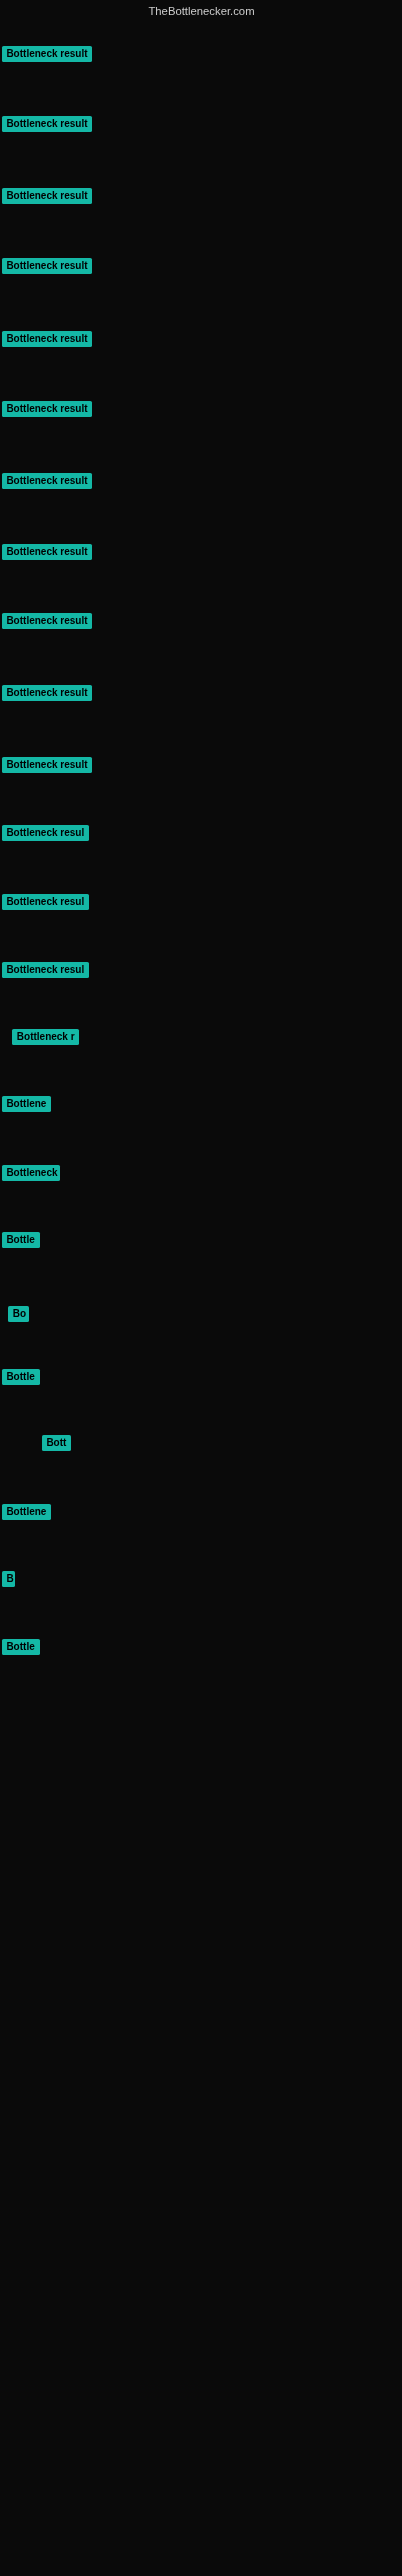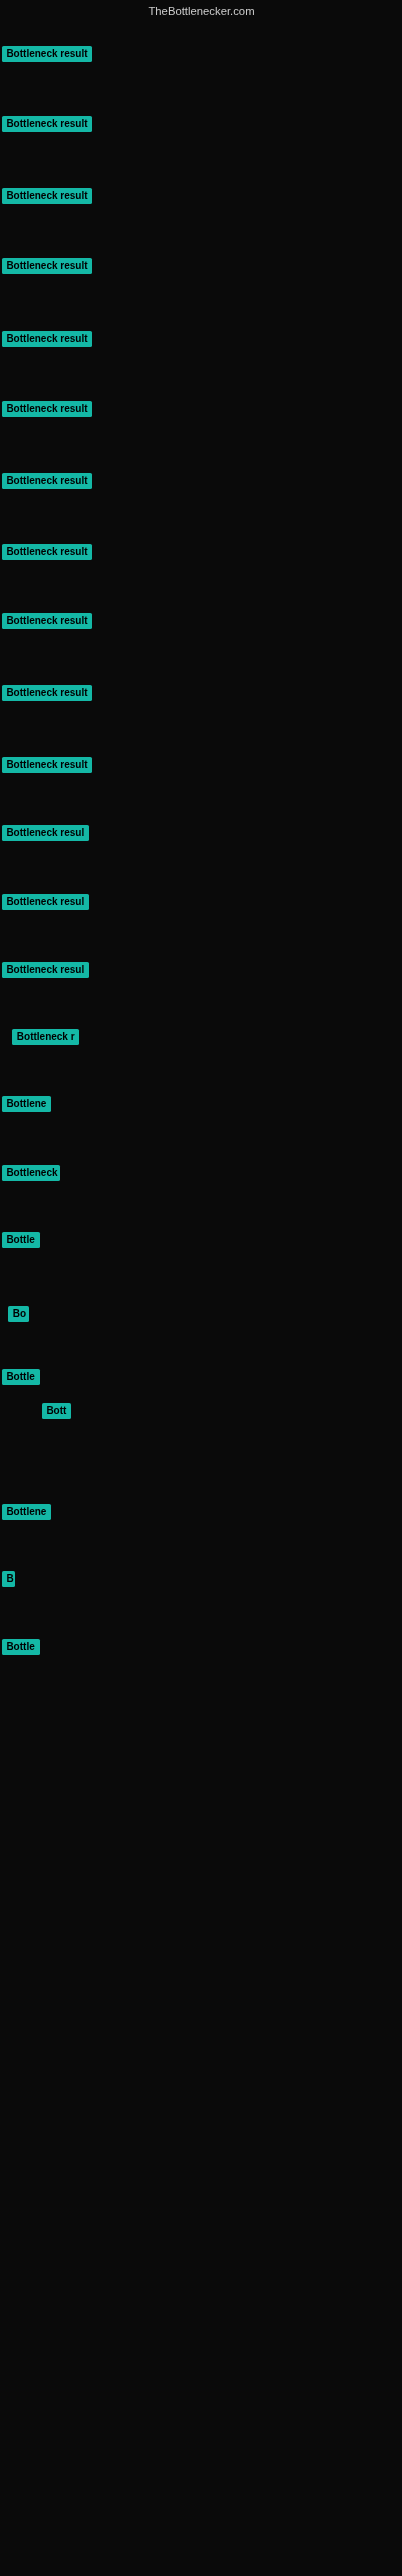--- a/index.html
+++ b/index.html
@@ -56,17 +56,17 @@
 <div style="position: absolute; top: 757px; left: 1.6px;"><span class="bottleneck-badge" style="max-width: 97px;">Bottleneck result</span></div>
 <div style="position: absolute; top: 825px; left: 1.6px;"><span class="bottleneck-badge" style="max-width: 87px;">Bottleneck resul</span></div>
 <div style="position: absolute; top: 894px; left: 1.6px;"><span class="bottleneck-badge" style="max-width: 90px;">Bottleneck resul</span></div>
 <div style="position: absolute; top: 962px; left: 1.6px;"><span class="bottleneck-badge" style="max-width: 87px;">Bottleneck resul</span></div>
 <div style="position: absolute; top: 1029px; left: 12px;"><span class="bottleneck-badge" style="max-width: 68px;">Bottleneck r</span></div>
 <div style="position: absolute; top: 1096px; left: 1.6px;"><span class="bottleneck-badge" style="max-width: 52px;">Bottlene</span></div>
 <div style="position: absolute; top: 1165px; left: 1.6px;"><span class="bottleneck-badge" style="max-width: 58px;">Bottleneck</span></div>
 <div style="position: absolute; top: 1232px; left: 1.6px;"><span class="bottleneck-badge" style="max-width: 40px;">Bottle</span></div>
 <div style="position: absolute; top: 1300px; left: 8px; margin-top: 6px;"><span class="bottleneck-badge" style="max-width: 21px;">Bo</span></div>
 <div style="position: absolute; top: 1369px; left: 1.6px;"><span class="bottleneck-badge" style="max-width: 39px;">Bottle</span></div>
-<div style="position: absolute; top: 1403px; left: 1.6px; padding-left: 40px;"><span class="bottleneck-badge" style="max-width: 29px;">Bott</span></div>
+<div style="position: absolute; top: 1435px; left: 1.6px; padding-left: 40px;"><span class="bottleneck-badge" style="max-width: 29px;">Bott</span></div>
 <div style="position: absolute; top: 1504px; left: 1.6px;"><span class="bottleneck-badge" style="max-width: 50px;">Bottlene</span></div>
 <div style="position: absolute; top: 1571px; left: 1.6px;"><span class="bottleneck-badge" style="max-width: 13px;">B</span></div>
 <div style="position: absolute; top: 1639px; left: 1.6px;"><span class="bottleneck-badge" style="max-width: 40px;">Bottle</span></div>
 
 
 </body></html>

